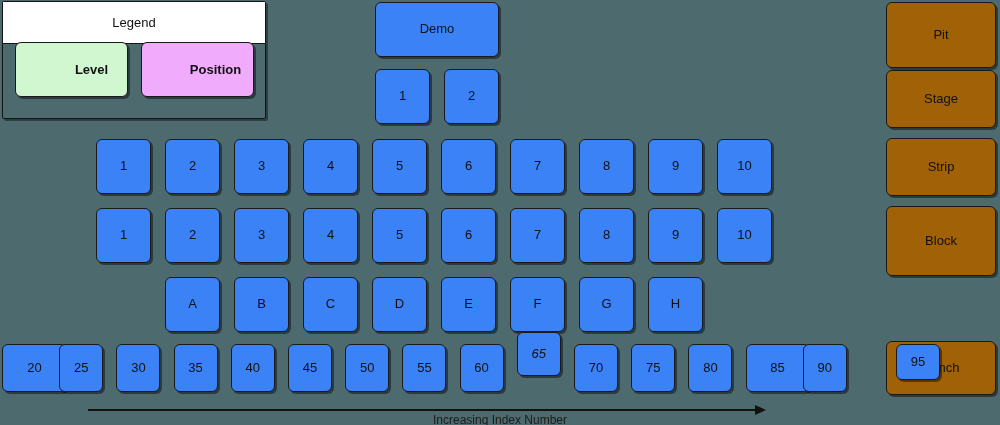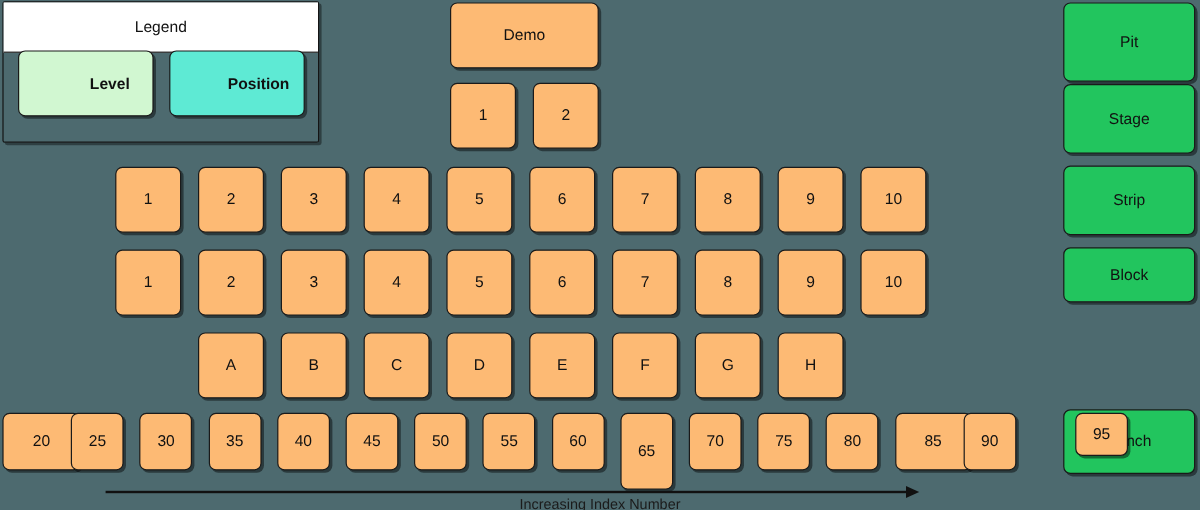--- a/index.html
+++ b/index.html
@@ -28,22 +28,22 @@
     border-radius: 6px;
     display: flex;
     align-items: center;
     justify-content: center;
     text-align: center;
     color: #111111;
     font-size: 13px;
     line-height: 1.1;
     box-shadow: 2px 2px 0 rgba(0,0,0,0.45);
   }
-  .box.cyan  { background: #fdba74; }
-  .box.green { background: #22c55e; }
+  .box.cyan  { background: #3b82f6; }
+  .box.green { background: #a16207; }
 
   
   .legend {
     position: absolute;
     left: 2px;
     top: 1px;
     width: 264px;
     height: 118px;
     box-sizing: border-box;
     border: 1.6px solid #141414;
@@ -83,21 +83,21 @@
     border-radius: 6px;
     display: flex;
     align-items: center;
     justify-content: center;
     font-size: 13px;
     font-weight: bold;
     color: #111111;
     box-shadow: 2px 2px 0 rgba(0,0,0,0.45);
   }
   .legend-swatch.s0 { left: 12px;  background: #d1f7d1; padding-left: 40px; }
-  .legend-swatch.s1 { left: 138px; background: #5eead4; padding-left: 36px; }
+  .legend-swatch.s1 { left: 138px; background: #f0abfc; padding-left: 36px; }
 
   
   .axis {
     position: absolute;
     left: 88px;
     top: 409px;
     width: 678px;
     height: 2px;
   }
   .axis-line {
@@ -159,21 +159,21 @@
 
   <div class="box green" style="left:886px; top:2px;   width:110px; height:66px;">
     <span>Pit</span>
   </div>
   <div class="box green" style="left:886px; top:70px;  width:110px; height:58px;">
     <span>Stage</span>
   </div>
   <div class="box green" style="left:886px; top:138px; width:110px; height:58px;">
     <span>Strip</span>
   </div>
-  <div class="box green" style="left:886px; top:206px; width:110px; height:46px;">
+  <div class="box green" style="left:886px; top:206px; width:110px; height:70px;">
     <span>Block</span>
   </div>
   <div class="box green" style="left:886px; top:341px; width:110px; height:54px;">
     <span>Bench</span>
   </div>
 
   <div id="grid-rows">
       <div class="box cyan" style="left: 96px; top: 139px; width: 55px; height: 55px;">
         <span>1</span>
       </div>
@@ -278,21 +278,21 @@
       </div>
       <div class="box cyan" style="left: 345.2px; top: 344px; width: 44px; height: 48px;">
         <span>50</span>
       </div>
       <div class="box cyan" style="left: 402.4px; top: 344px; width: 44px; height: 48px;">
         <span>55</span>
       </div>
       <div class="box cyan" style="left: 459.6px; top: 344px; width: 44px; height: 48px;">
         <span>60</span>
       </div>
-      <div class="box cyan" style="left: 516.8px; top: 344px; width: 44px; height: 64px;">
+      <div class="box cyan" style="left: 516.8px; top: 332px; width: 44px; height: 44px; font-style: italic;">
         <span>65</span>
       </div>
       <div class="box cyan" style="left: 574px; top: 344px; width: 44px; height: 48px;">
         <span>70</span>
       </div>
       <div class="box cyan" style="left: 631.2px; top: 344px; width: 44px; height: 48px;">
         <span>75</span>
       </div>
       <div class="box cyan" style="left: 688.4px; top: 344px; width: 44px; height: 48px;">
         <span>80</span>

